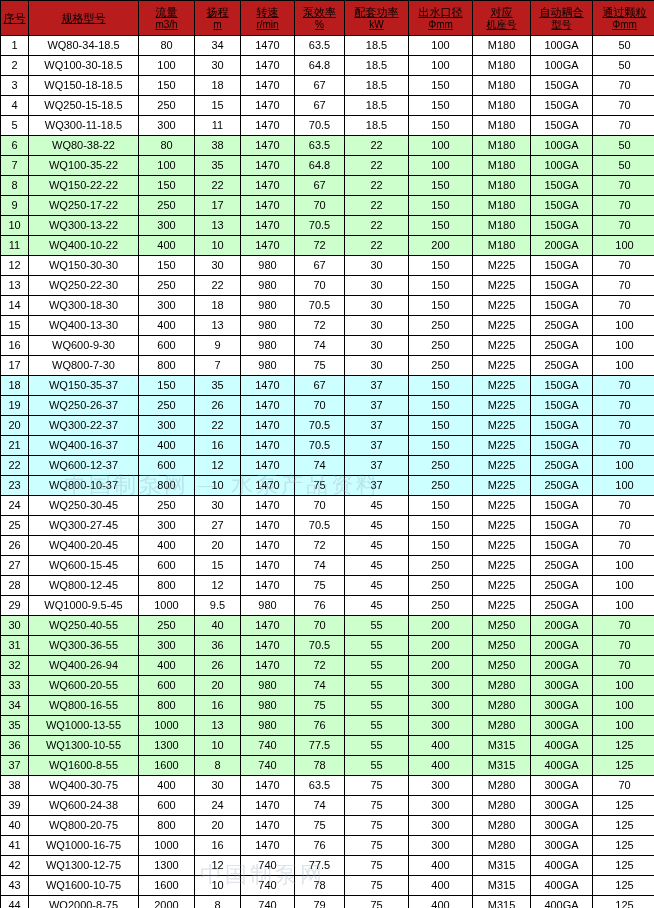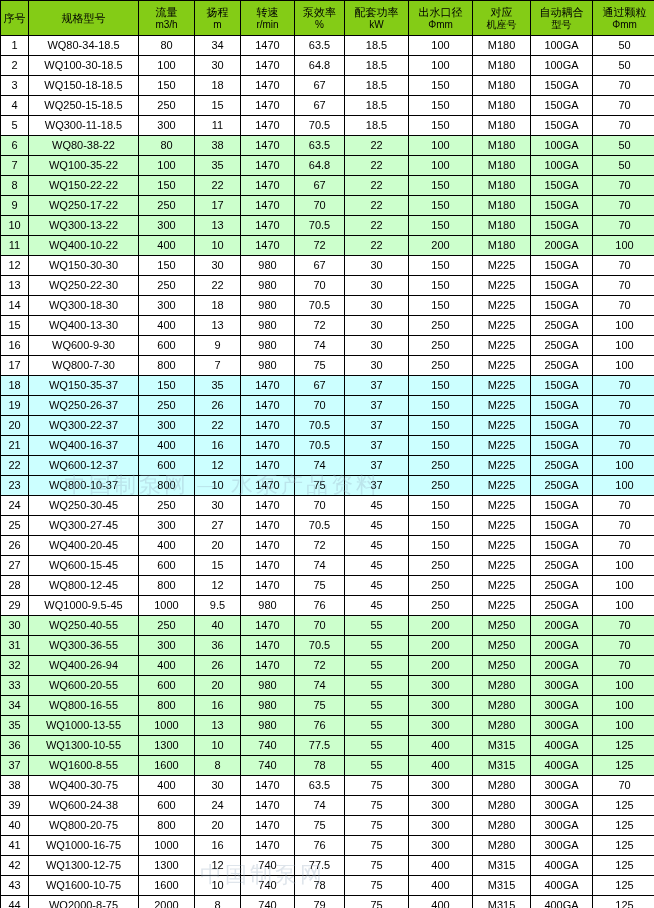--- a/index.html
+++ b/index.html
@@ -25,23 +25,24 @@
     vertical-align: middle;
     padding: 0;
     line-height: 1.15;
     font-weight: normal;
     color: #000000;
     overflow: hidden;
     white-space: nowrap;
   }
   thead th {
     height: 34px;
-    background: #84cc16;
+    background: #b91c1c;
     font-weight: bold;
     font-size: 11px;
+    text-decoration: underline;
   }
   thead th .hl1 { display: block; }
   thead th .hl2 { display: block; font-weight: normal; font-size: 10px; }
   tbody td { height: 19px; }
   
   col.c0 { width: 28px; }
   col.c1 { width: 110px; }
   col.c2 { width: 56px; }
   col.c3 { width: 46px; }
   col.c4 { width: 54px; }

